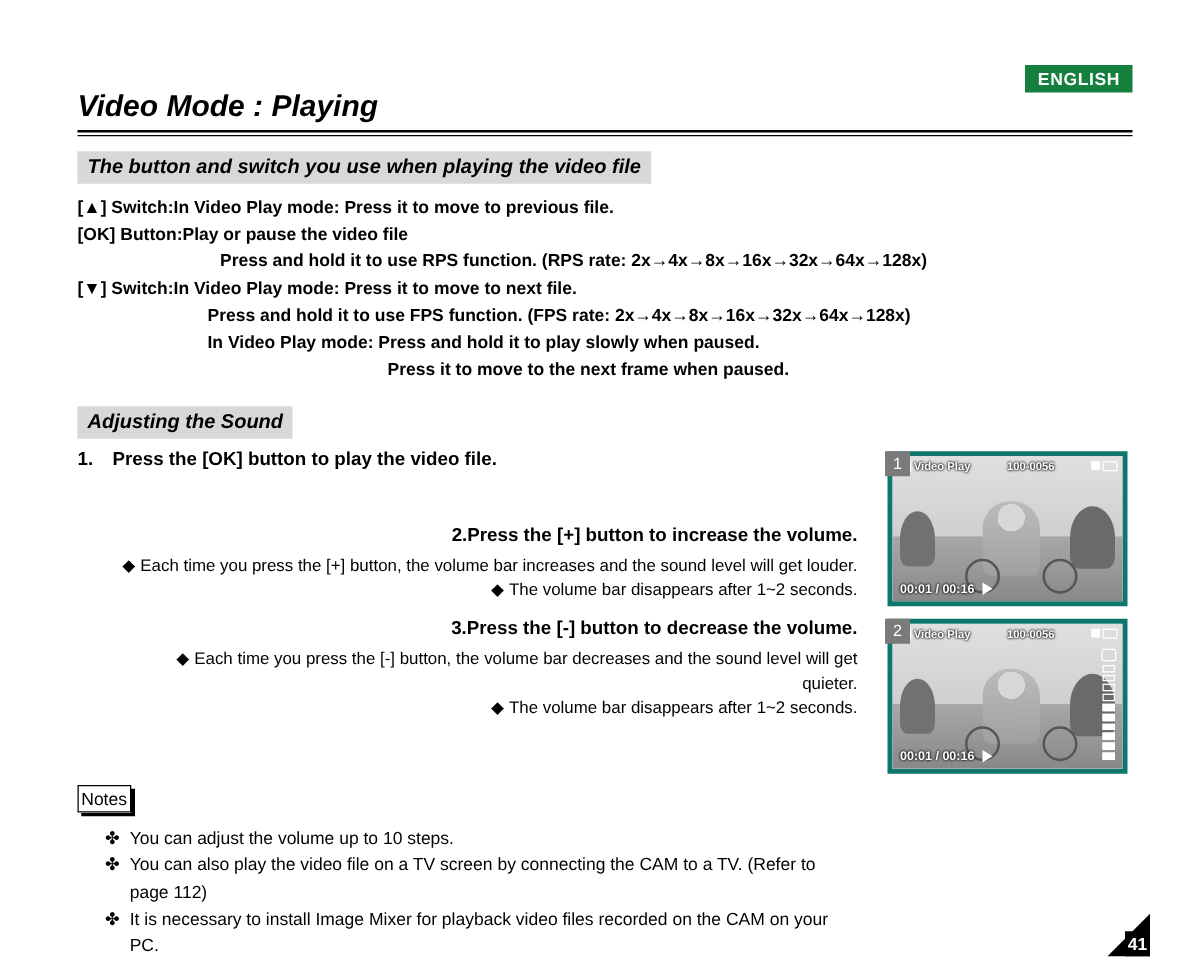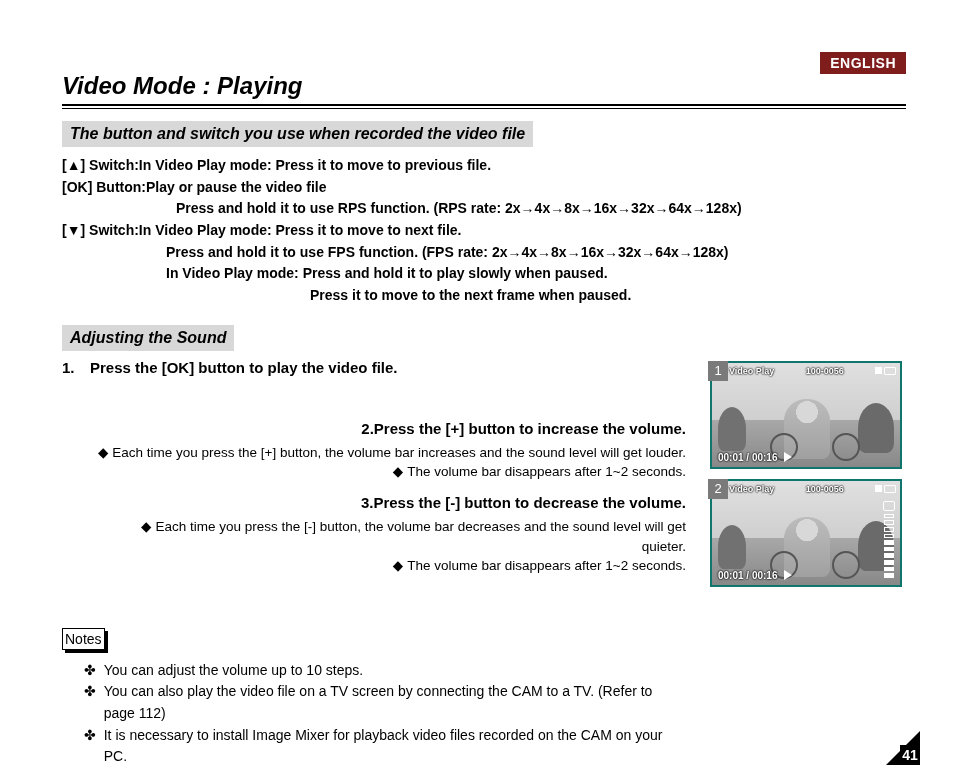--- a/index.html
+++ b/index.html
@@ -1,18 +1,18 @@
 <!DOCTYPE html>
 <html><head>
 <meta charset="utf-8">
 <style>
   * { box-sizing: border-box; margin: 0; padding: 0; }
   body { font-family: Arial, Helvetica, sans-serif; background: #fff; width: 954px; height: 779px; position: relative; color: #000; }
   .page { padding: 52px 48px 0 62px; position: relative; height: 100%; }
-  .lang-badge { position: absolute; top: 52px; right: 48px; background: #7f1d1d; color: #fff; font-weight: bold; font-size: 14px; padding: 3px 10px; letter-spacing: 0.5px; }
+  .lang-badge { position: absolute; top: 52px; right: 48px; background: #15803d; color: #fff; font-weight: bold; font-size: 14px; padding: 3px 10px; letter-spacing: 0.5px; }
   .title { font-size: 24px; font-weight: bold; font-style: italic; margin-top: 20px; margin-bottom: 4px; }
   .hr { border-top: 2px solid #000; margin-bottom: 12px; }
   .thin-hr { border-top: 1px solid #000; margin-bottom: 12px; }
   .subheading { background: #d8d8d8; font-weight: bold; font-style: italic; font-size: 16px; padding: 4px 8px; display: inline-block; margin-bottom: 8px; }
   .controls { font-size: 14px; line-height: 1.55; margin-bottom: 18px; }
   .controls .row { display: flex; }
   .controls .label { font-weight: bold; white-space: nowrap; }
   .controls .text { font-weight: bold; }
   .controls .indent { margin-left: 114px; font-weight: bold; }
   .controls .indent2 { margin-left: 104px; font-weight: bold; }
@@ -22,21 +22,21 @@
   .steps { font-size: 14px; }
   .step { margin-bottom: 44px; }
   .step.tight { margin-bottom: 12px; text-align: right; }
   .step-head { font-weight: bold; font-size: 15px; margin-bottom: 6px; }
   .step-num { display: inline-block; width: 28px; }
   .bullet { margin-left: 34px; line-height: 1.45; font-size: 13.5px; }
   .bullet .dia { margin-right: 4px; }
   .thumbs { width: 196px; display: flex; flex-direction: column; gap: 10px; margin-top: 2px; }
   .thumb-wrap { position: relative; }
   .thumb-num { position: absolute; top: 0; left: -2px; width: 20px; height: 20px; background: #7a7a7a; color: #fff; font-size: 13px; display: flex; align-items: center; justify-content: center; z-index: 2; }
-  .thumb { width: 192px; height: 108px; border: 2px solid #0f766e; position: relative; overflow: hidden; }
+  .thumb { width: 192px; height: 124px; border: 4px solid #0f766e; position: relative; overflow: hidden; }
   .thumb-sky { position: absolute; inset: 0 0 45% 0; background: linear-gradient(#e0e0e0,#cfcfcf); }
   .thumb-grass { position: absolute; inset: 55% 0 0 0; background: linear-gradient(#a8a8a8,#888); }
   .thumb-tree { position: absolute; left: 6px; top: 44px; width: 28px; height: 44px; background: #717171; border-radius: 50% 50% 20% 20%; }
   .thumb-tree2 { position: absolute; right: 6px; top: 40px; width: 36px; height: 50px; background: #6a6a6a; border-radius: 50% 50% 20% 20%; }
   .thumb-kid { position: absolute; left: 72px; top: 36px; width: 46px; height: 60px; background: radial-gradient(circle at 50% 22%, #d8d8d8 0 11px, transparent 11px), linear-gradient(#bcbcbc,#a0a0a0); border-radius: 22px 22px 8px 8px; }
   .thumb-bike { position: absolute; left: 58px; bottom: 6px; width: 90px; height: 26px; }
   .thumb-bike:before, .thumb-bike:after { content:""; position:absolute; width:24px; height:24px; border:2px solid #555; border-radius:50%; bottom:0; }
   .thumb-bike:before{ left:0; } .thumb-bike:after{ right:0; }
   .osd-top { position: absolute; top: 3px; left: 4px; right: 4px; display: flex; justify-content: space-between; align-items: center; color: #fff; font-size: 9px; text-shadow: 0 0 2px #000,0 0 2px #000; font-weight: bold; }
   .osd-top .lbl { display:flex; align-items:center; gap:2px; }
@@ -62,21 +62,21 @@
 </style>
 </head>
 <body>
 
 <div class="page">
   <div class="lang-badge">ENGLISH</div>
   <div class="title">Video Mode : Playing</div>
   <div class="hr"></div>
   <div class="thin-hr" style="margin-top:-10px;"></div>
 
-  <div class="subheading">The button and switch you use when recorded the video file</div>
+  <div class="subheading">The button and switch you use when playing the video file</div>
 
   <div class="controls">
     <div class="row">
         <span class="label">[▲] Switch:</span>
         <span class="text">  In Video Play mode: Press it to move to previous file.</span>
       </div>
     <div class="row">
         <span class="label">[OK] Button:</span>
         <span class="text"> Play or pause the video file</span>
       </div>

